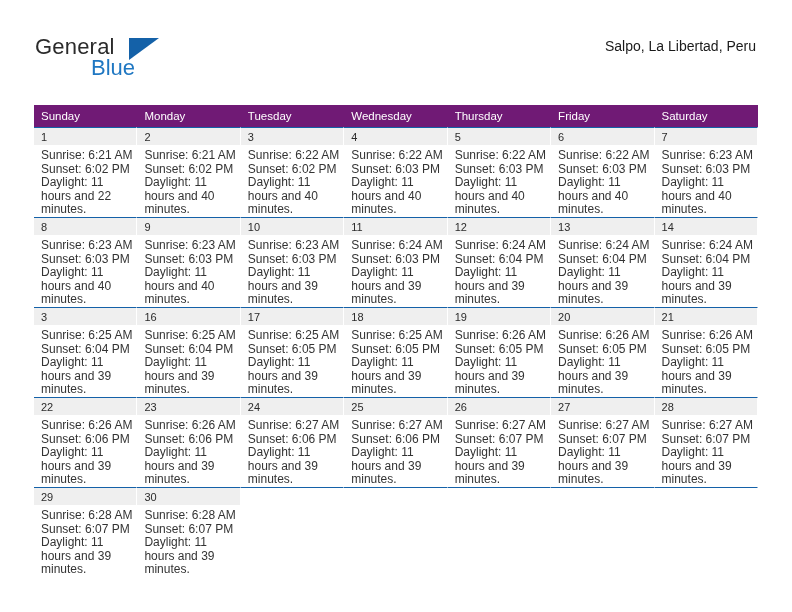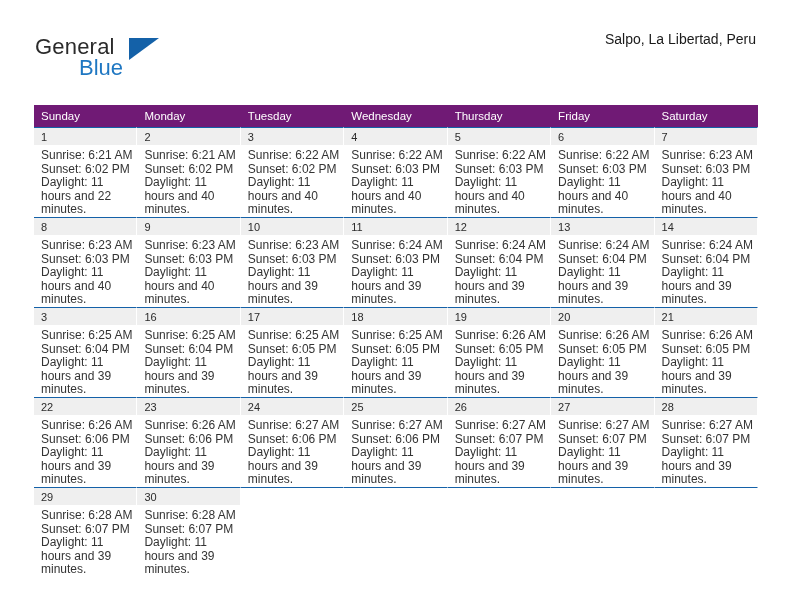--- a/index.html
+++ b/index.html
@@ -41,21 +41,21 @@
     left: 0;
     top: 0;
     font-size: 22px;
     color: #2b2b2b;
     letter-spacing: 0.2px;
     line-height: 22px;
     font-weight: normal;
   }
   .logo-blue {
     position: absolute;
-    left: 44px;
+    left: 56px;
     top: 21px;
     font-size: 22px;
     color: #1f77c2;
     line-height: 22px;
     font-weight: normal;
   }
   .logo-triangle {
     position: absolute;
     left: 94px;
     top: 2px;
@@ -72,21 +72,21 @@
     text-align: right;
   }
   .cal-title {
     font-size: 27px;
     color: #1a1a1a;
     line-height: 32px;
     font-weight: normal;
     white-space: nowrap;
   }
   .cal-subtitle {
-    margin-top: 1px;
+    margin-top: 8px;
     font-size: 14px;
     color: #1a1a1a;
     line-height: 17px;
     font-weight: normal;
     white-space: nowrap;
   }
 
   
   .calendar {
     position: absolute;

